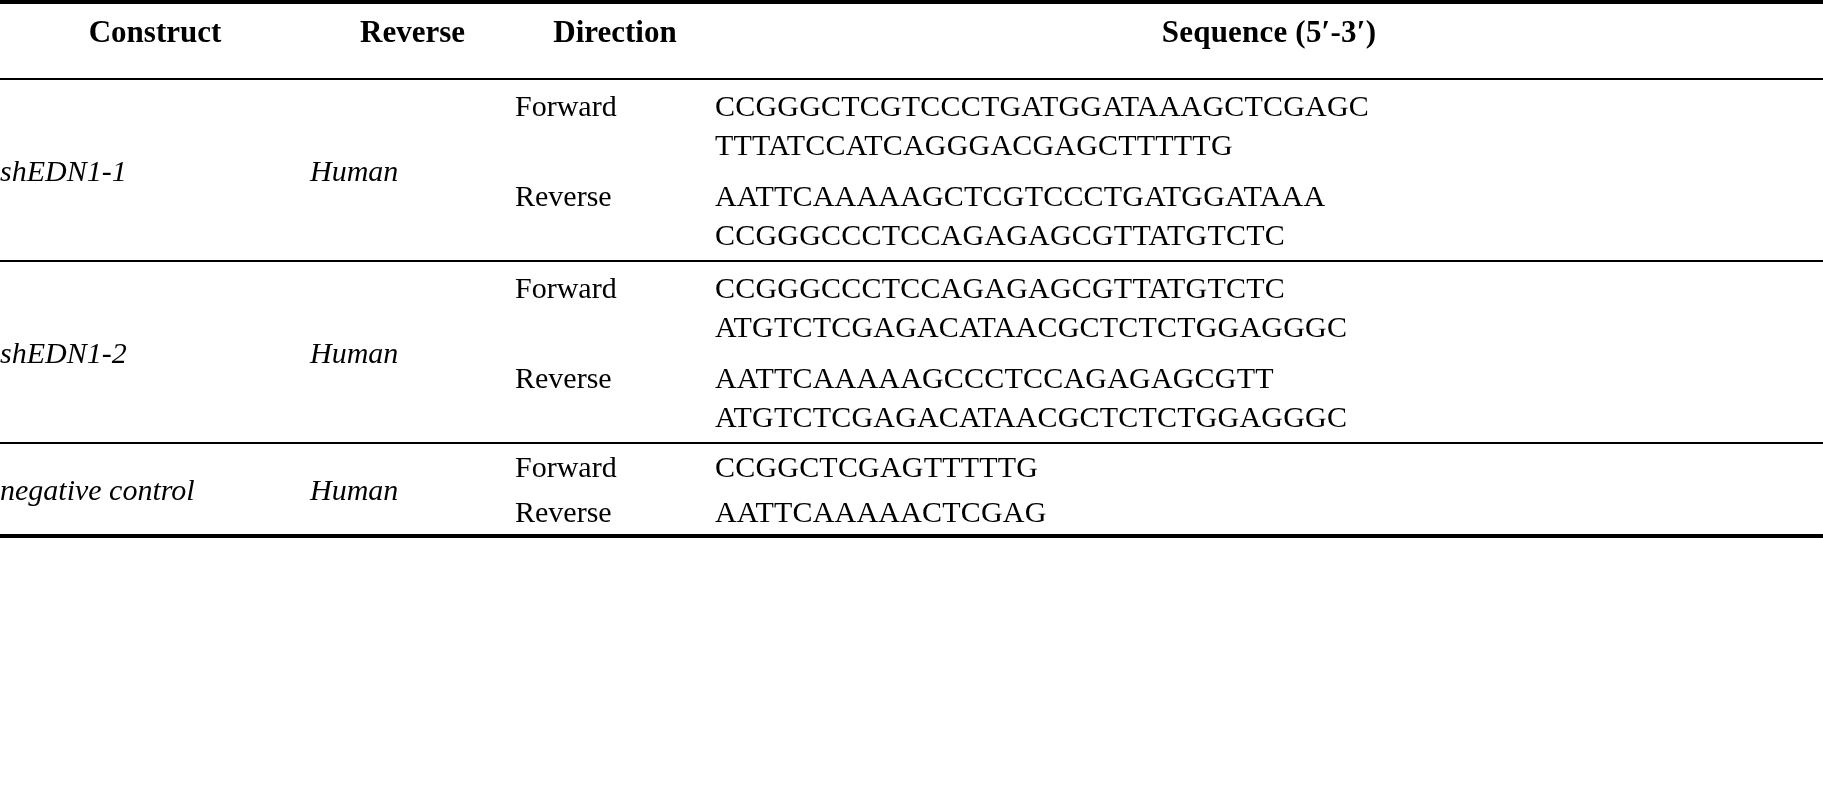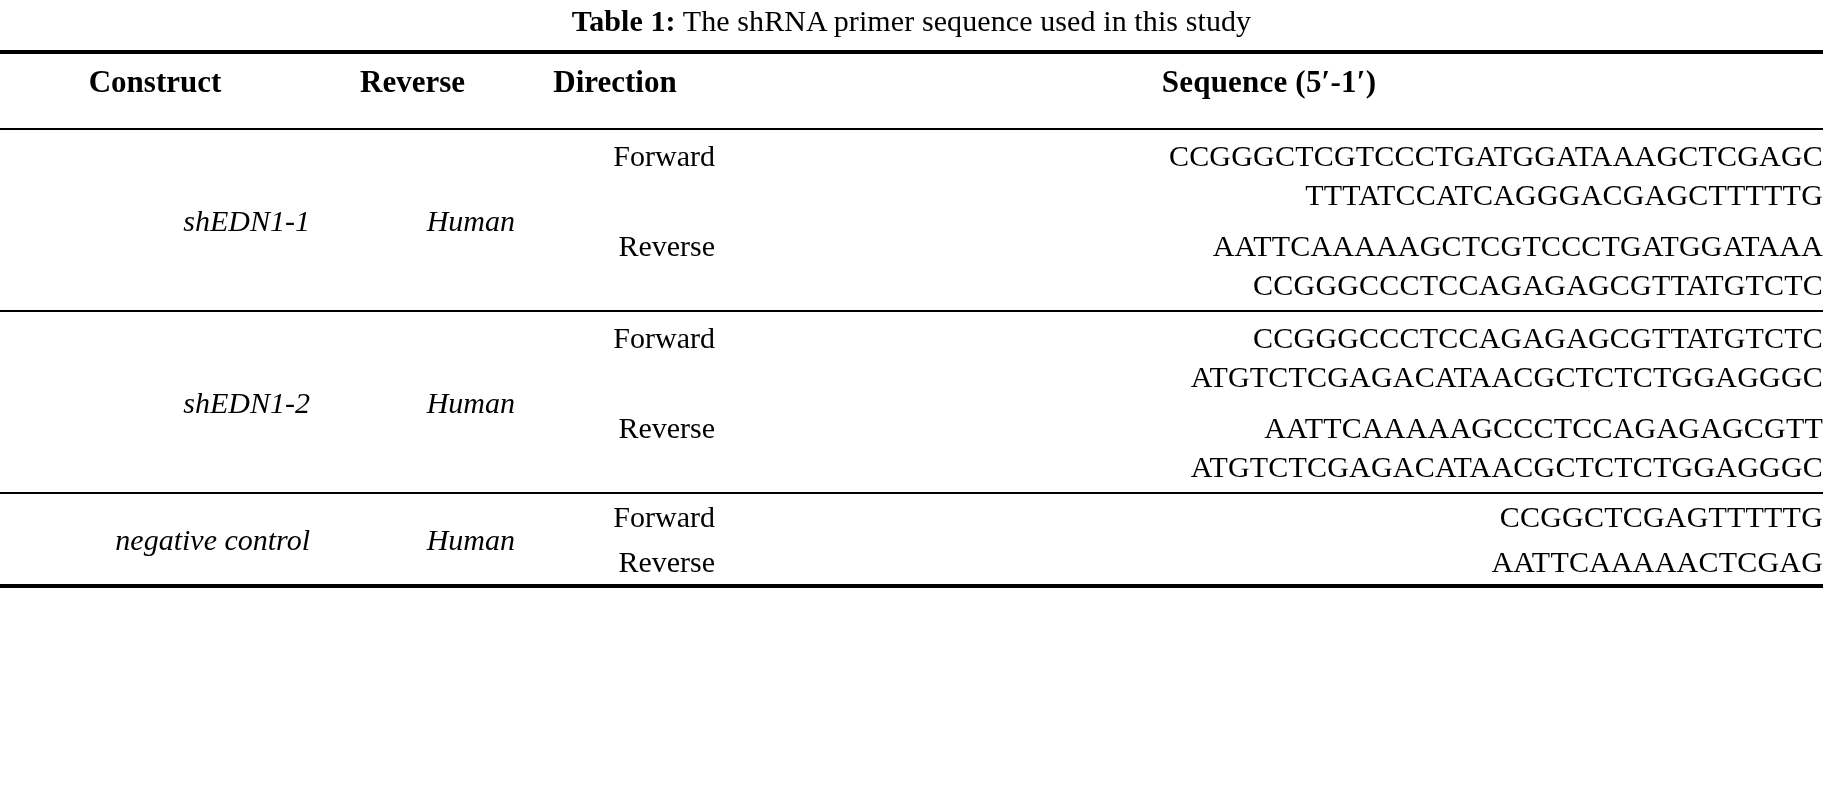--- a/index.html
+++ b/index.html
@@ -71,21 +71,21 @@
     text-align: center;
     vertical-align: middle;
     white-space: nowrap;
   }
   thead th.h-sequence { letter-spacing: 0.2px; }
 
   tbody td {
     font-size: 30px;
     padding: 0;
     vertical-align: middle;
-    text-align: right;
+    text-align: left;
     line-height: 1.30;
   }
   td.construct, td.species {
     vertical-align: middle;
     white-space: nowrap;
     font-style: italic;
   }
   td.direction {
     white-space: nowrap;
     padding-top: 6px;
@@ -106,42 +106,38 @@
   tr.compact td.sequence {
     padding-top: 3px;
     padding-bottom: 3px;
   }
 </style>
 </head>
 <body>
 
 <div class="page">
 
-  <div class="caption">
-    <span class="cap-label">Table 1:</span>
-    <span>The shRNA primer sequence used in this study</span>
-  </div>
 
   <table class="tbl">
     <colgroup>
       <col class="c-construct">
       <col class="c-species">
       <col class="c-direction">
       <col class="c-sequence">
     </colgroup>
 
     <thead>
       <tr class="rule-top">
         <td colspan="4"></td>
       </tr>
       <tr>
         <th class="h-construct">Construct</th>
         <th class="h-species">Reverse</th>
         <th class="h-direction">Direction</th>
-        <th class="h-sequence">Sequence (5′-1′)</th>
+        <th class="h-sequence">Sequence (5′-3′)</th>
       </tr>
       <tr class="rule-mid">
         <td colspan="4"></td>
       </tr>
     </thead>
 
     <tbody>
 
       <tr>
         <td class="construct" rowspan="2">shEDN1-1</td>

